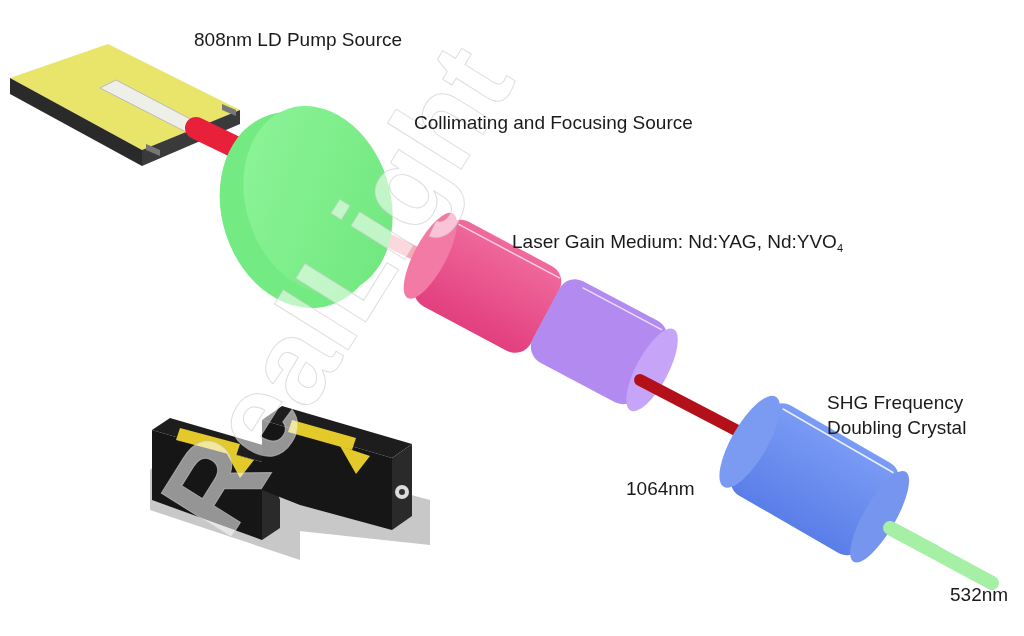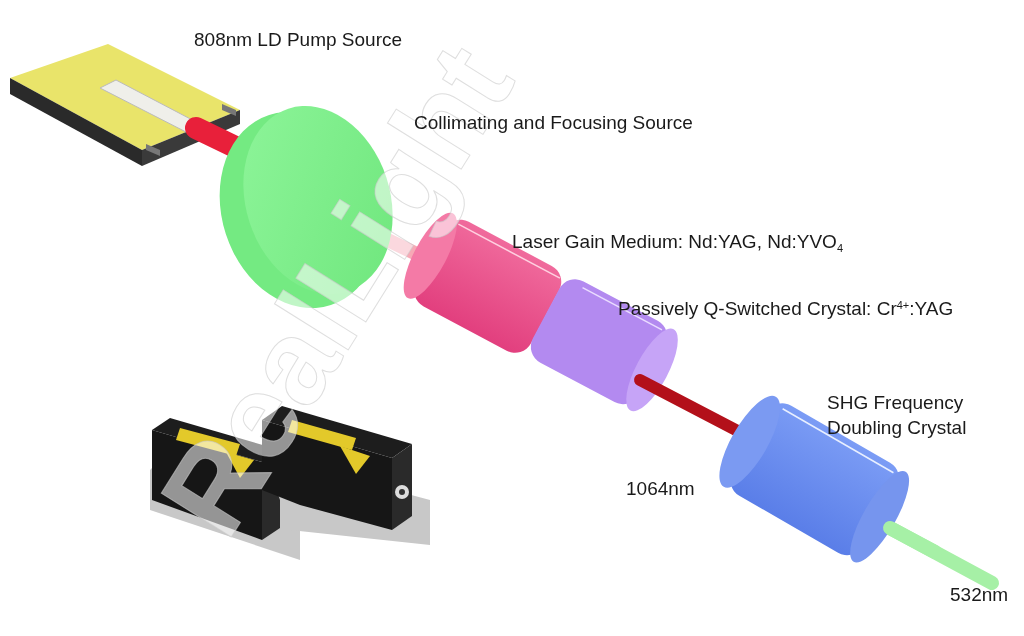--- a/index.html
+++ b/index.html
@@ -94,20 +94,17 @@
     </g>
   </svg>
 
   <div class="wm" style="left:250px; top:420px; font-size:120px; transform:rotate(-58deg);">RealLight</div>
 
   <div class="label" style="left:194px; top:29px;">808nm LD Pump Source</div>
   <div class="label" style="left:414px; top:112px;">Collimating and Focusing Source</div>
   <div class="label" style="left:512px; top:231px;">
     <span>Laser Gain Medium: Nd:YAG, Nd:YVO</span><sub>4</sub>
   </div>
-  <div class="label" style="left:618px; top:294px;">
-    <span>Passively Q-Switched Crystal: Cr</span><sup>4+</sup><span>:YAG</span>
-  </div>
   <div class="label" style="left:827px; top:392px;">SHG Frequency</div>
   <div class="label" style="left:827px; top:417px;">Doubling Crystal</div>
   <div class="label" style="left:626px; top:478px;">1064nm</div>
   <div class="label" style="left:950px; top:584px;">532nm</div>
 </div>
 
 </body></html>

